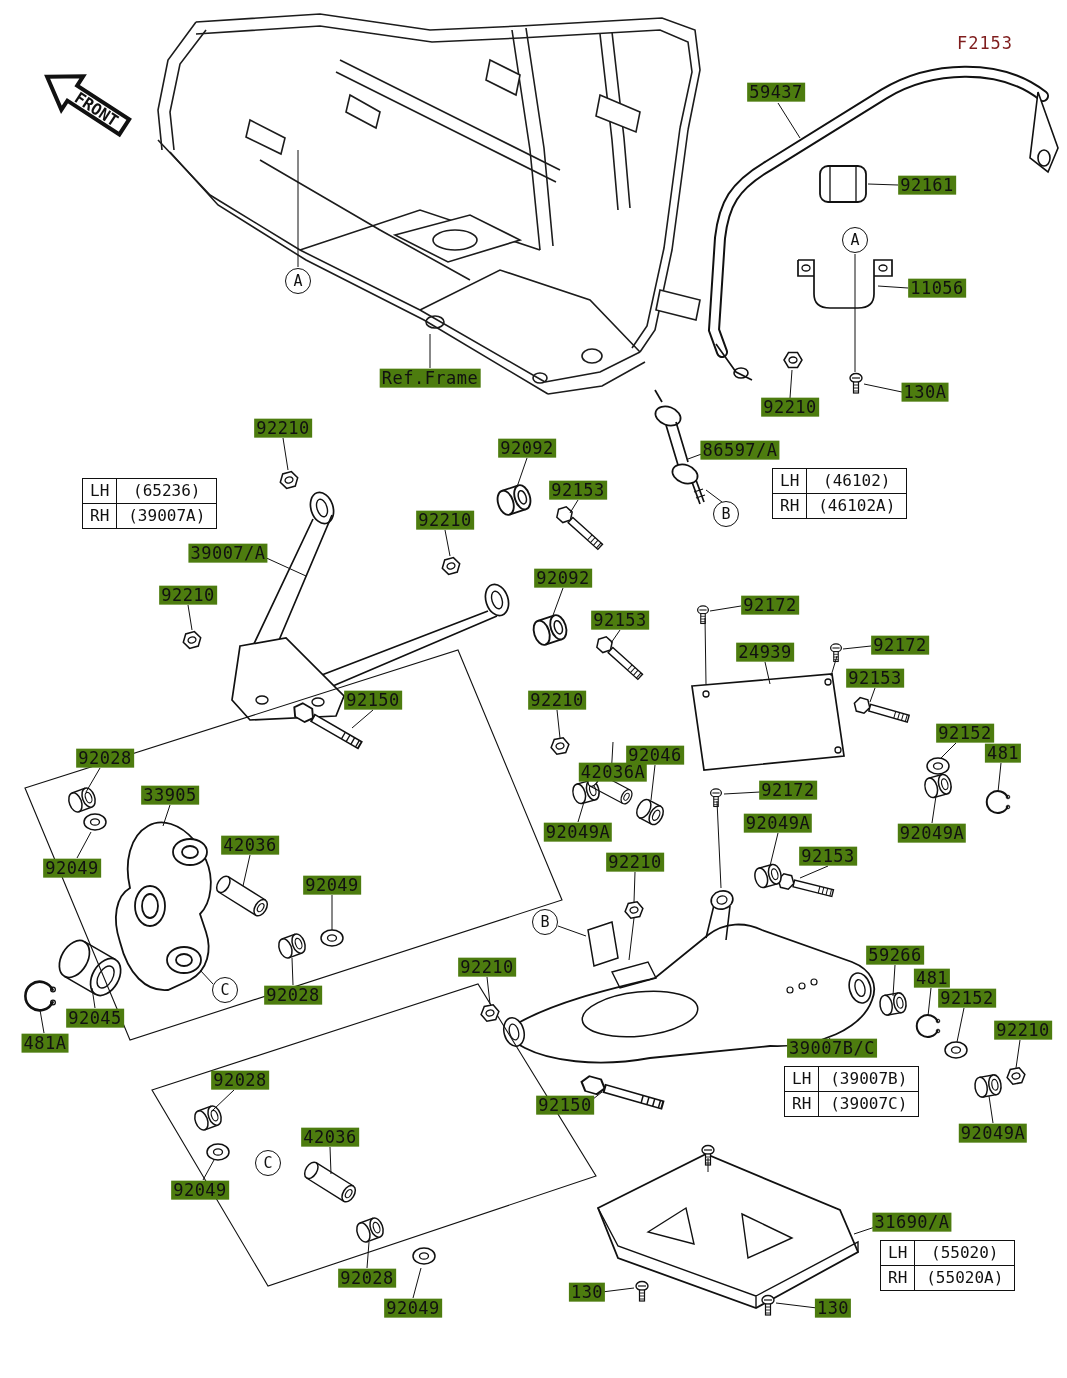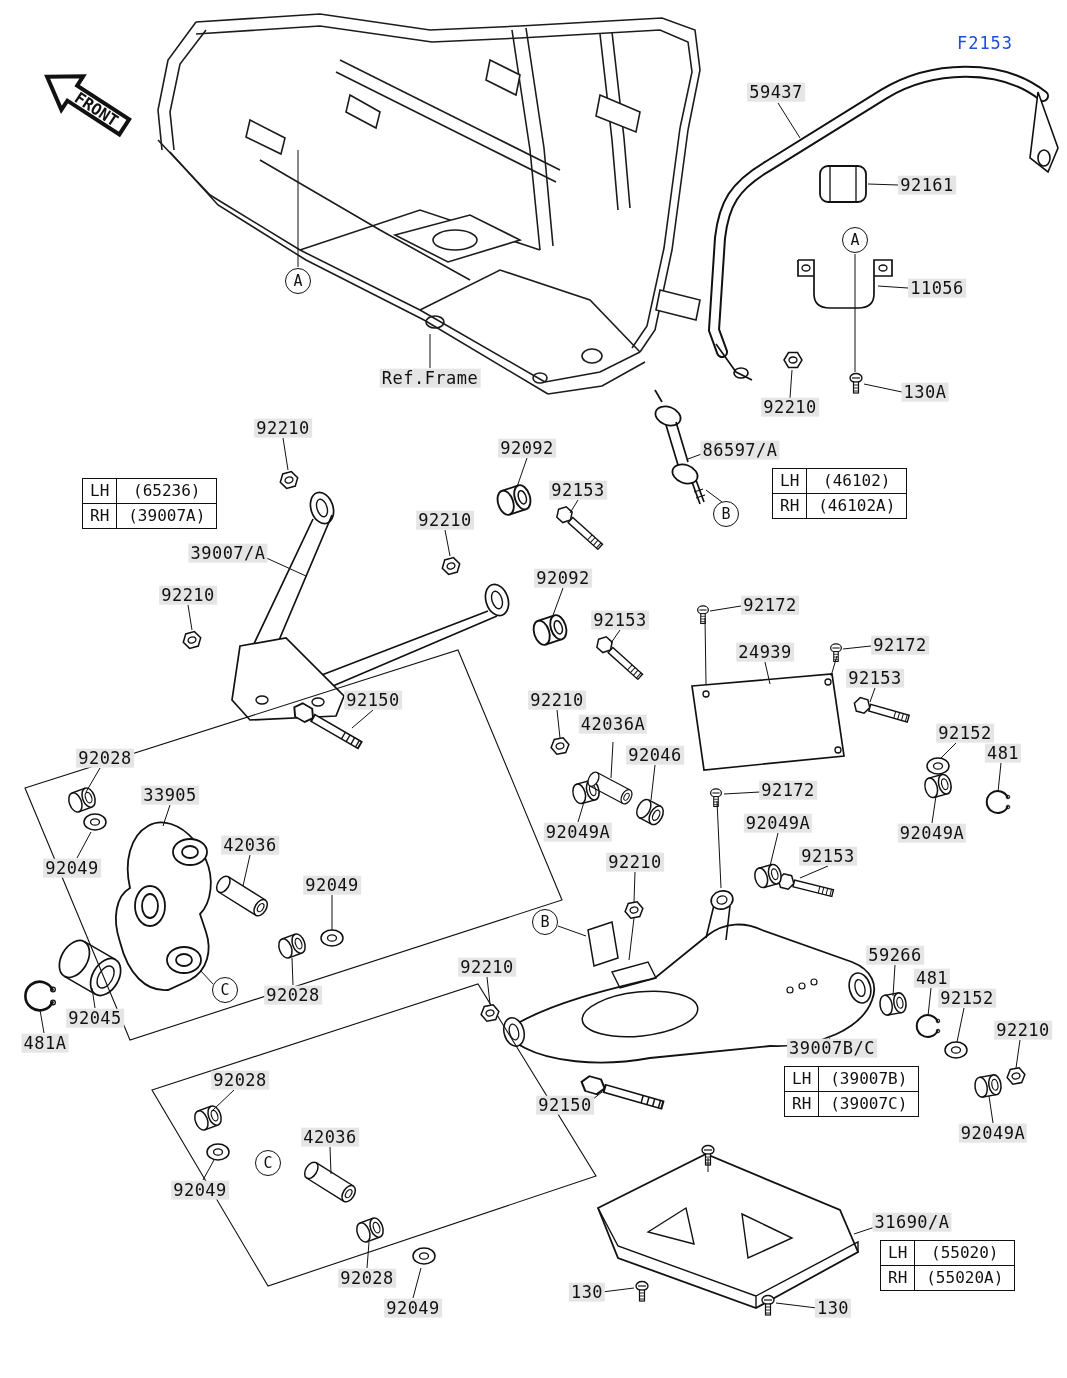--- a/index.html
+++ b/index.html
@@ -4,35 +4,35 @@
 <style>
   * { margin:0; padding:0; box-sizing:border-box; }
   html,body { background:#ffffff; }
   body { font-family:"DejaVu Sans Mono","Liberation Mono",monospace; }
   .page { position:relative; width:1067px; height:1378px; background:#fff; overflow:hidden; }
   svg.art { position:absolute; left:0; top:0; }
   svg text { font-family:"DejaVu Sans Mono","Liberation Mono",monospace; }
   .lbl {
     position:absolute; transform:translate(-50%,-50%);
     font-size:17px; color:#111; white-space:nowrap; letter-spacing:.5px;
-    background:#e5e5e5; padding:0 2px; line-height:1.1;
+    background:#4d7c0f; padding:0 2px; line-height:1.1;
   }
   .marker {
     position:absolute; width:26px; height:26px; transform:translate(-50%,-50%);
     border:1.7px solid #111; border-radius:50%; background:#fff;
     display:flex; align-items:center; justify-content:center;
     font-size:15px; color:#111;
   }
   .parts-table { position:absolute; border-collapse:collapse; background:#fff; }
   .parts-table td {
     border:1.7px solid #111; font-size:16px; color:#111;
     padding:2px 7px; text-align:center; line-height:1.25;
   }
   .parts-table td.code { min-width:100px; }
-  .figcode { position:absolute; transform:translate(-50%,-50%); font-size:17px; color:#1d4ed8; letter-spacing:1px; }
+  .figcode { position:absolute; transform:translate(-50%,-50%); font-size:17px; color:#7f1d1d; letter-spacing:1px; }
 </style>
 </head>
 <body>
 
 <div class="page">
 
   <svg class="art" width="1067" height="1378" viewBox="0 0 1067 1378">
     <defs>
       <g id="nut">
         <polygon points="-9,0 -4.5,-7.5 4.5,-7.5 9,0 4.5,7.5 -4.5,7.5" fill="#fff" stroke="#111" stroke-width="1.5"></polygon>
@@ -371,21 +371,21 @@
   <div class="lbl" style="left:445px;top:520px">92210</div>
   <div class="lbl" style="left:188px;top:595px">92210</div>
   <div class="lbl" style="left:563px;top:578px">92092</div>
   <div class="lbl" style="left:620px;top:620px">92153</div>
   <div class="lbl" style="left:770px;top:605px">92172</div>
   <div class="lbl" style="left:765px;top:652px">24939</div>
   <div class="lbl" style="left:900px;top:645px">92172</div>
   <div class="lbl" style="left:875px;top:678px">92153</div>
   <div class="lbl" style="left:373px;top:700px">92150</div>
   <div class="lbl" style="left:557px;top:700px">92210</div>
-  <div class="lbl" style="left:613px;top:724px">42036A</div>
+  <div class="lbl" style="left:613px;top:772px">42036A</div>
   <div class="lbl" style="left:655px;top:755px">92046</div>
   <div class="lbl" style="left:965px;top:733px">92152</div>
   <div class="lbl" style="left:1003px;top:753px">481</div>
   <div class="lbl" style="left:105px;top:758px">92028</div>
   <div class="lbl" style="left:170px;top:795px">33905</div>
   <div class="lbl" style="left:578px;top:832px">92049A</div>
   <div class="lbl" style="left:788px;top:790px">92172</div>
   <div class="lbl" style="left:778px;top:823px">92049A</div>
   <div class="lbl" style="left:932px;top:833px">92049A</div>
   <div class="lbl" style="left:250px;top:845px">42036</div>

